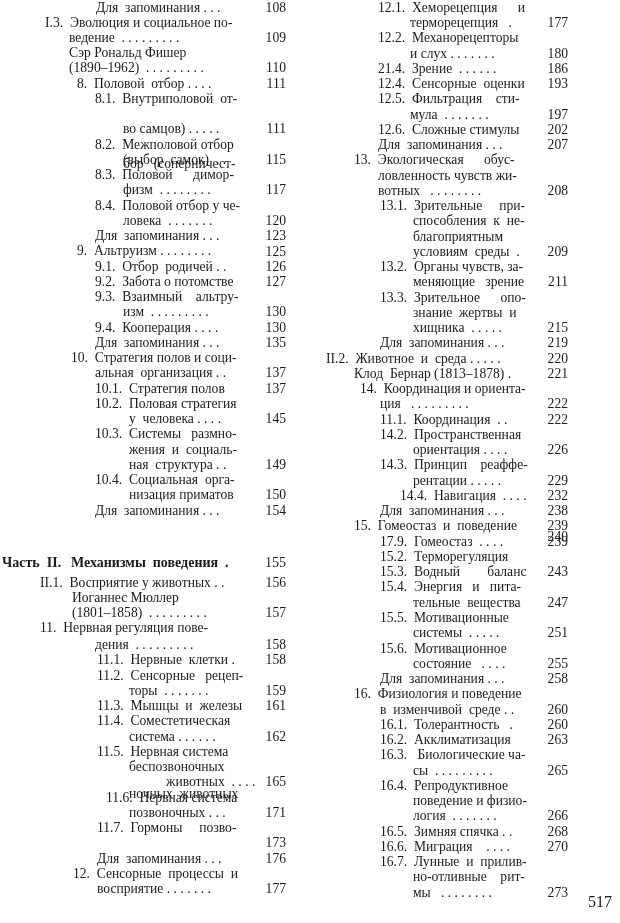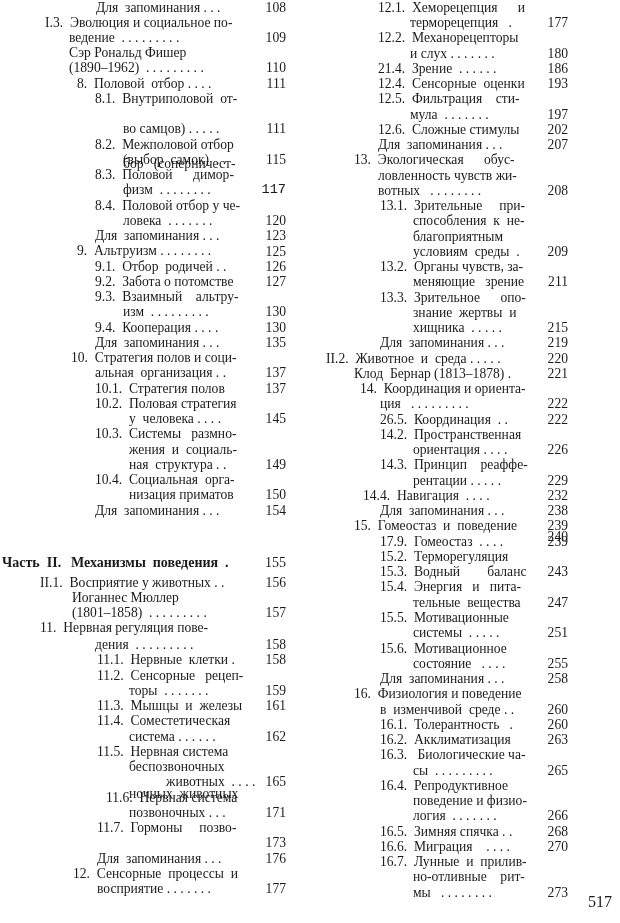--- a/index.html
+++ b/index.html
@@ -33,21 +33,21 @@
       <div class="num" style="left: 250px; width: 36px; top: 106px;"></div>
       <div class="line" style="left: 123px; top: 121px;">во самцов) . . . . .</div>
       <div class="num" style="left: 250px; width: 36px; top: 121px;">111</div>
       <div class="line" style="left: 95px; top: 137px;">8.2.  Межполовой отбор</div>
       <div class="num" style="left: 250px; width: 36px; top: 137px;"></div>
       <div class="line" style="left: 123px; top: 152px;">(выбор  самок)  . .</div>
       <div class="num" style="left: 250px; width: 36px; top: 152px;">115</div>
       <div class="line" style="left: 95px; top: 167px;">8.3.  Половой      димор-</div>
       <div class="num" style="left: 250px; width: 36px; top: 167px;"></div>
       <div class="line" style="left: 123px; top: 182px;">физм  . . . . . . . .</div>
-      <div class="num" style="left: 250px; width: 36px; top: 182px; font-family: Liberation Mono, monospace;">117</div>
+      <div class="num" style="left: 250px; width: 36px; top: 182px;">117</div>
       <div class="line" style="left: 95px; top: 198px;">8.4.  Половой отбор у че-</div>
       <div class="num" style="left: 250px; width: 36px; top: 198px;"></div>
       <div class="line" style="left: 123px; top: 213px;">ловека  . . . . . . .</div>
       <div class="num" style="left: 250px; width: 36px; top: 213px;">120</div>
       <div class="line" style="left: 95px; top: 228px;">Для  запоминания . . .</div>
       <div class="num" style="left: 250px; width: 36px; top: 228px;">123</div>
       <div class="line" style="left: 77px; top: 243px;">9.  Альтруизм . . . . . . . .</div>
       <div class="num" style="left: 250px; width: 36px; top: 233px; margin-top: 11px;">125</div>
       <div class="line" style="left: 95px; top: 259px;">9.1.  Отбор  родичей . .</div>
       <div class="num" style="left: 250px; width: 36px; top: 259px;">126</div>
@@ -168,31 +168,31 @@
       <div class="line" style="left: 380px; top: 335px;">Для  запоминания . . .</div>
       <div class="num" style="left: 532px; width: 36px; top: 335px;">219</div>
       <div class="line" style="left: 326px; top: 351px;">II.2.  Животное  и  среда . . . . .</div>
       <div class="num" style="left: 532px; width: 36px; top: 351px;">220</div>
       <div class="line" style="left: 354px; top: 366px;">Клод  Бернар (1813–1878) .</div>
       <div class="num" style="left: 532px; width: 36px; top: 366px;">221</div>
       <div class="line" style="left: 360px; top: 381px;">14.  Координация и ориента-</div>
       <div class="num" style="left: 532px; width: 36px; top: 381px;"></div>
       <div class="line" style="left: 380px; top: 396px;">ция   . . . . . . . . .</div>
       <div class="num" style="left: 532px; width: 36px; top: 396px;">222</div>
-      <div class="line" style="left: 380px; top: 412px;">26.5.  Координация  . .</div>
+      <div class="line" style="left: 380px; top: 412px;">11.1.  Координация  . .</div>
       <div class="num" style="left: 532px; width: 36px; top: 412px;">222</div>
       <div class="line" style="left: 380px; top: 427px;">14.2.  Пространственная</div>
       <div class="num" style="left: 532px; width: 36px; top: 427px;"></div>
       <div class="line" style="left: 413px; top: 442px;">ориентация . . . .</div>
       <div class="num" style="left: 532px; width: 36px; top: 442px;">226</div>
       <div class="line" style="left: 380px; top: 457px;">14.3.  Принцип    реаффе-</div>
       <div class="num" style="left: 532px; width: 36px; top: 457px;"></div>
       <div class="line" style="left: 413px; top: 473px;">рентации . . . . .</div>
       <div class="num" style="left: 532px; width: 36px; top: 473px;">229</div>
-      <div class="line" style="left: 363px; top: 488px; text-align: right;">14.4.  Навигация  . . . .</div>
+      <div class="line" style="left: 400px; top: 488px; text-align: right;">14.4.  Навигация  . . . .</div>
       <div class="num" style="left: 532px; width: 36px; top: 488px;">232</div>
       <div class="line" style="left: 380px; top: 503px;">Для  запоминания . . .</div>
       <div class="num" style="left: 532px; width: 36px; top: 503px;">238</div>
       <div class="line" style="left: 354px; top: 518px;">15.  Гомеостаз  и  поведение</div>
       <div class="num" style="left: 532px; width: 36px; top: 518px;">239</div>
       <div class="line" style="left: 380px; top: 534px;">17.9.  Гомеостаз  . . . .</div>
       <div class="num" style="left: 532px; width: 36px; top: 534px;">239</div>
       <div class="line" style="left: 380px; top: 549px;">15.2.  Терморегуляция</div>
       <div class="num" style="left: 532px; width: 36px; top: 529px;">240</div>
       <div class="line" style="left: 380px; top: 564px;">15.3.  Водный        баланс</div>

